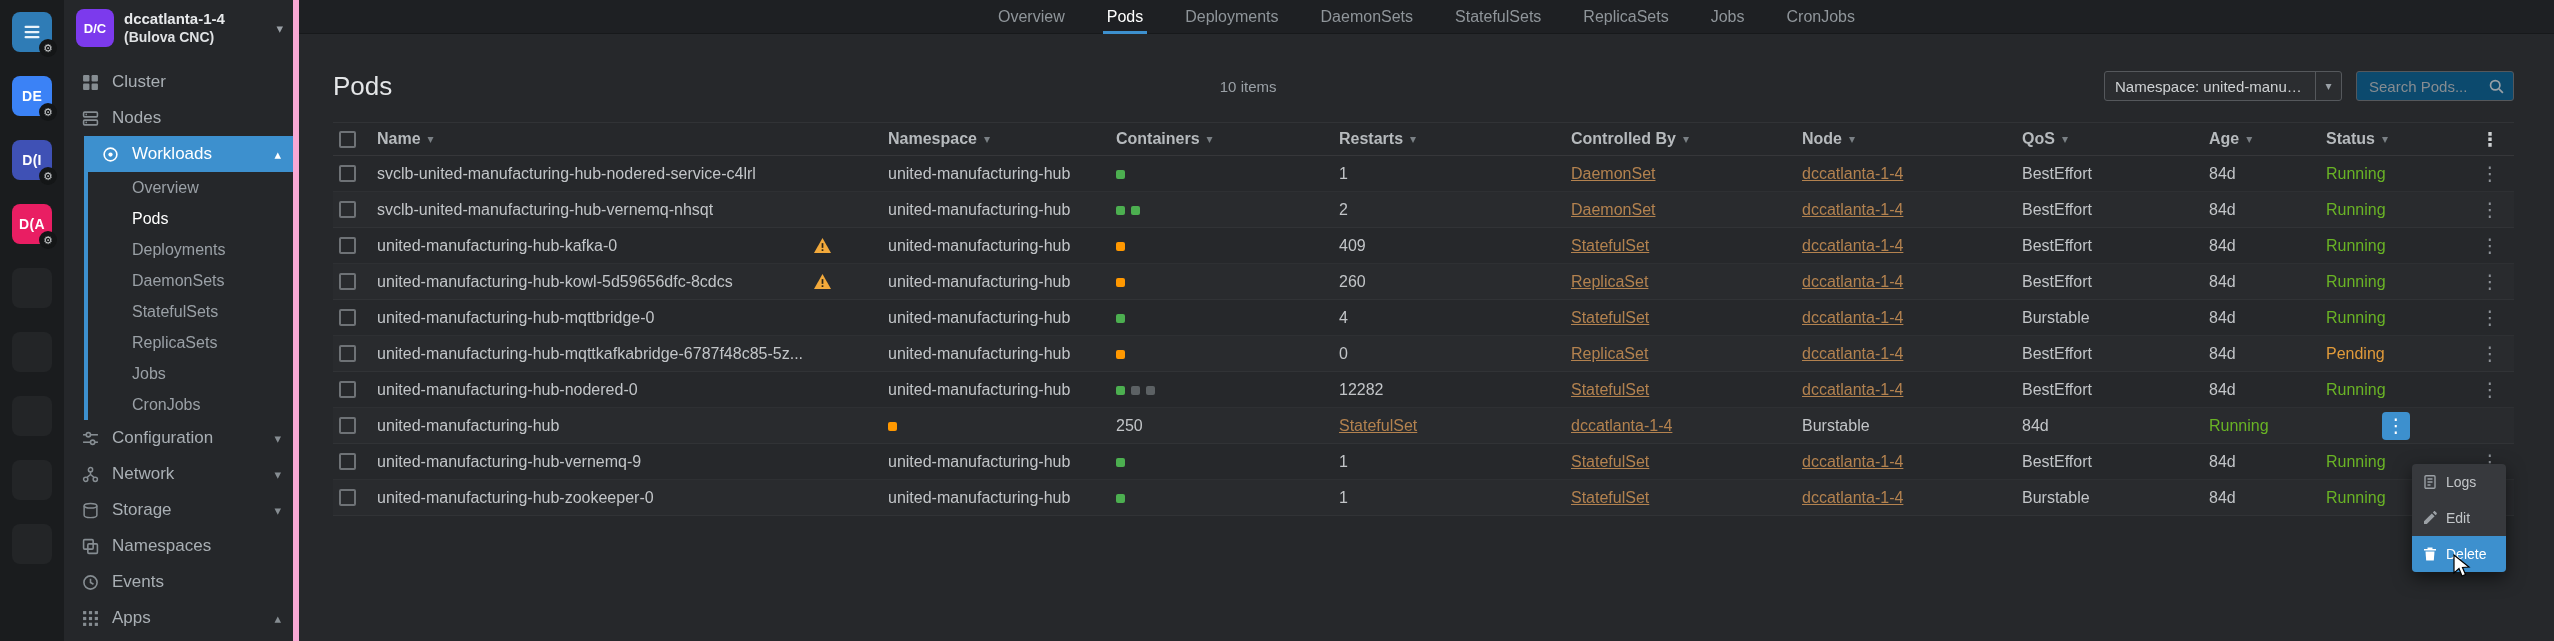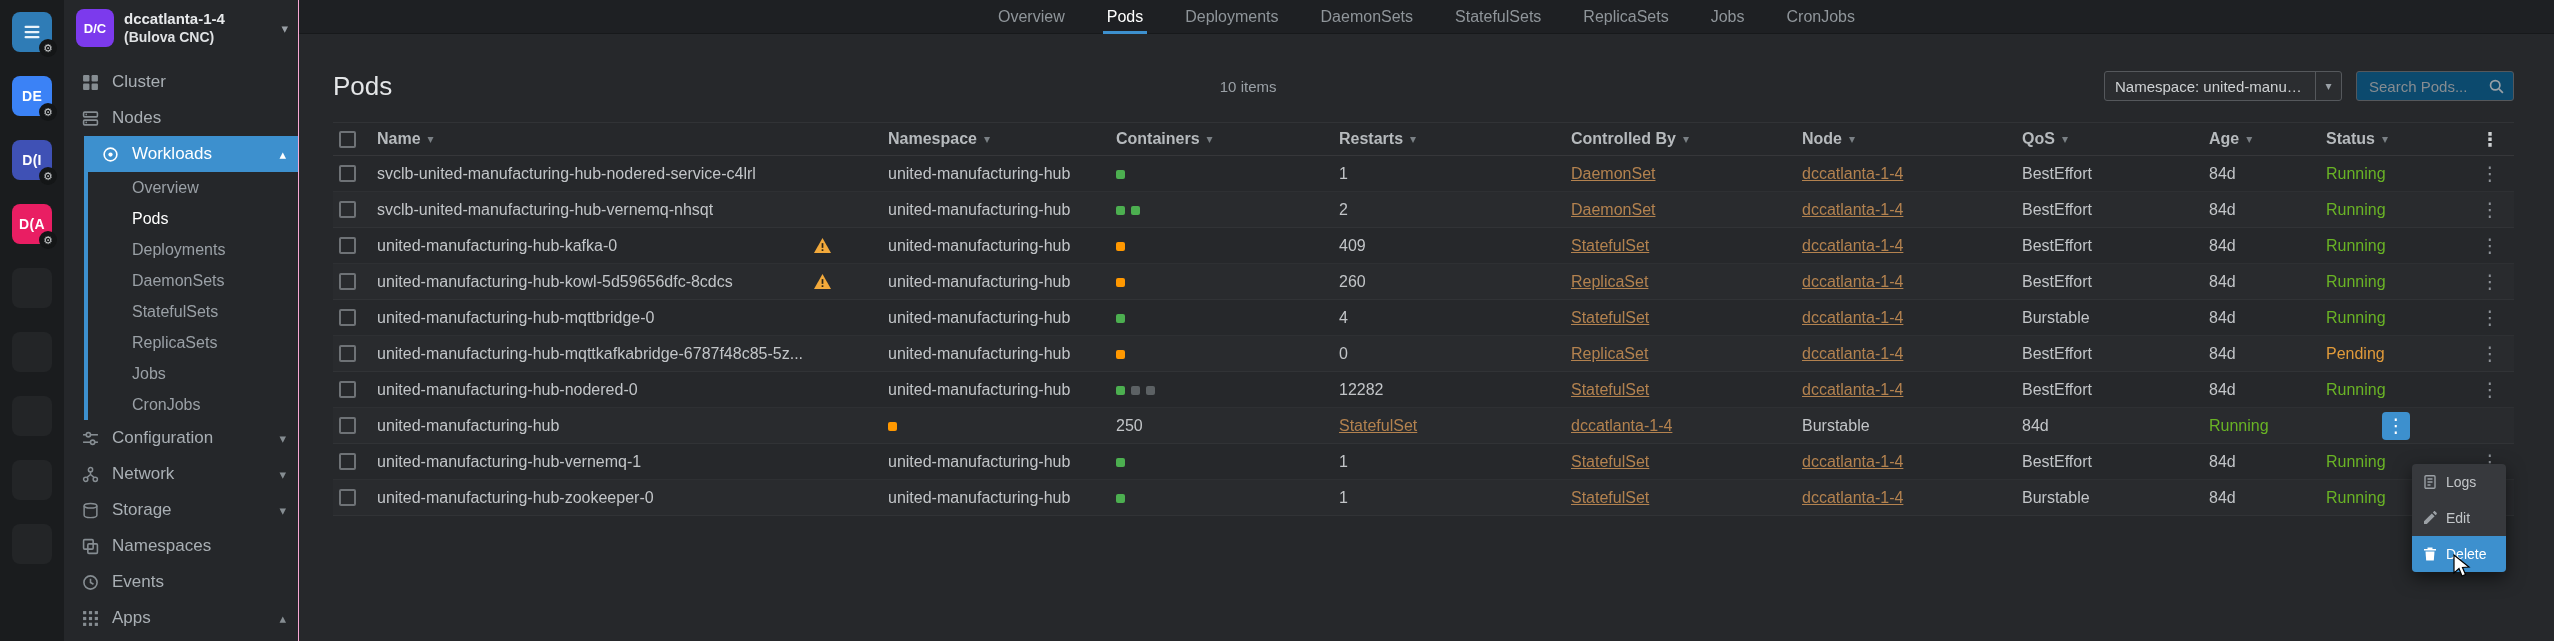--- a/index.html
+++ b/index.html
@@ -27,21 +27,21 @@
   .tile .badge {
     position:absolute; right:-5px; bottom:-5px; width:18px; height:18px;
     border-radius:50%; background:#141617; color:#c9ccce; font-size:11px;
     display:flex; align-items:center; justify-content:center;
   }
   .placeholder { width:40px; height:40px; border-radius:8px; background:#232527; }
 
   
   .sidebar {
     width:235px; flex:0 0 235px; background:#25272a;
-    display:flex; flex-direction:column; border-right:1px solid #f9a8d4;
+    display:flex; flex-direction:column; border-right:6px solid #f9a8d4;
   }
   .cluster-header { height:56px; display:flex; align-items:center; gap:10px; padding:8px 10px 8px 12px; cursor:pointer; }
   .cluster-avatar { width:38px; height:38px; border-radius:8px; background:#7c3aed; color:#fff;
     font-weight:700; font-size:13px; display:flex; align-items:center; justify-content:center; flex:0 0 38px; }
   .cluster-meta { display:flex; flex-direction:column; line-height:1.25; min-width:0; }
   .cluster-name { font-size:15px; font-weight:700; color:#e7e9eb; white-space:nowrap; }
   .cluster-sub  { font-size:14px; font-weight:700; color:#dfe1e3; white-space:nowrap; }
   .cluster-caret { margin-left:auto; color:#9aa0a6; font-size:13px; }
 
   .nav { margin-top:8px; display:flex; flex-direction:column; }
@@ -534,21 +534,21 @@
           <div class="td c-menu">
               <span class="kebab active">⋮</span>
             </div>
         </div>
 
         <div class="tr">
           <div class="td c-check">
               <span class="checkbox"></span>
             </div>
           <div class="td c-name">
-              <span class="name-text">united-manufacturing-hub-vernemq-1</span>
+              <span class="name-text">united-manufacturing-hub-vernemq-9</span>
             </div>
           <div class="td">united-manufacturing-hub</div>
           <div class="td"><span class="dot dot-green"></span></div>
           <div class="td">1</div>
           <div class="td"><a class="link">StatefulSet</a></div>
           <div class="td"><a class="link">dccatlanta-1-4</a></div>
           <div class="td">BestEffort</div>
           <div class="td">84d</div>
           <div class="td status running">Running</div>
           <div class="td c-menu">

